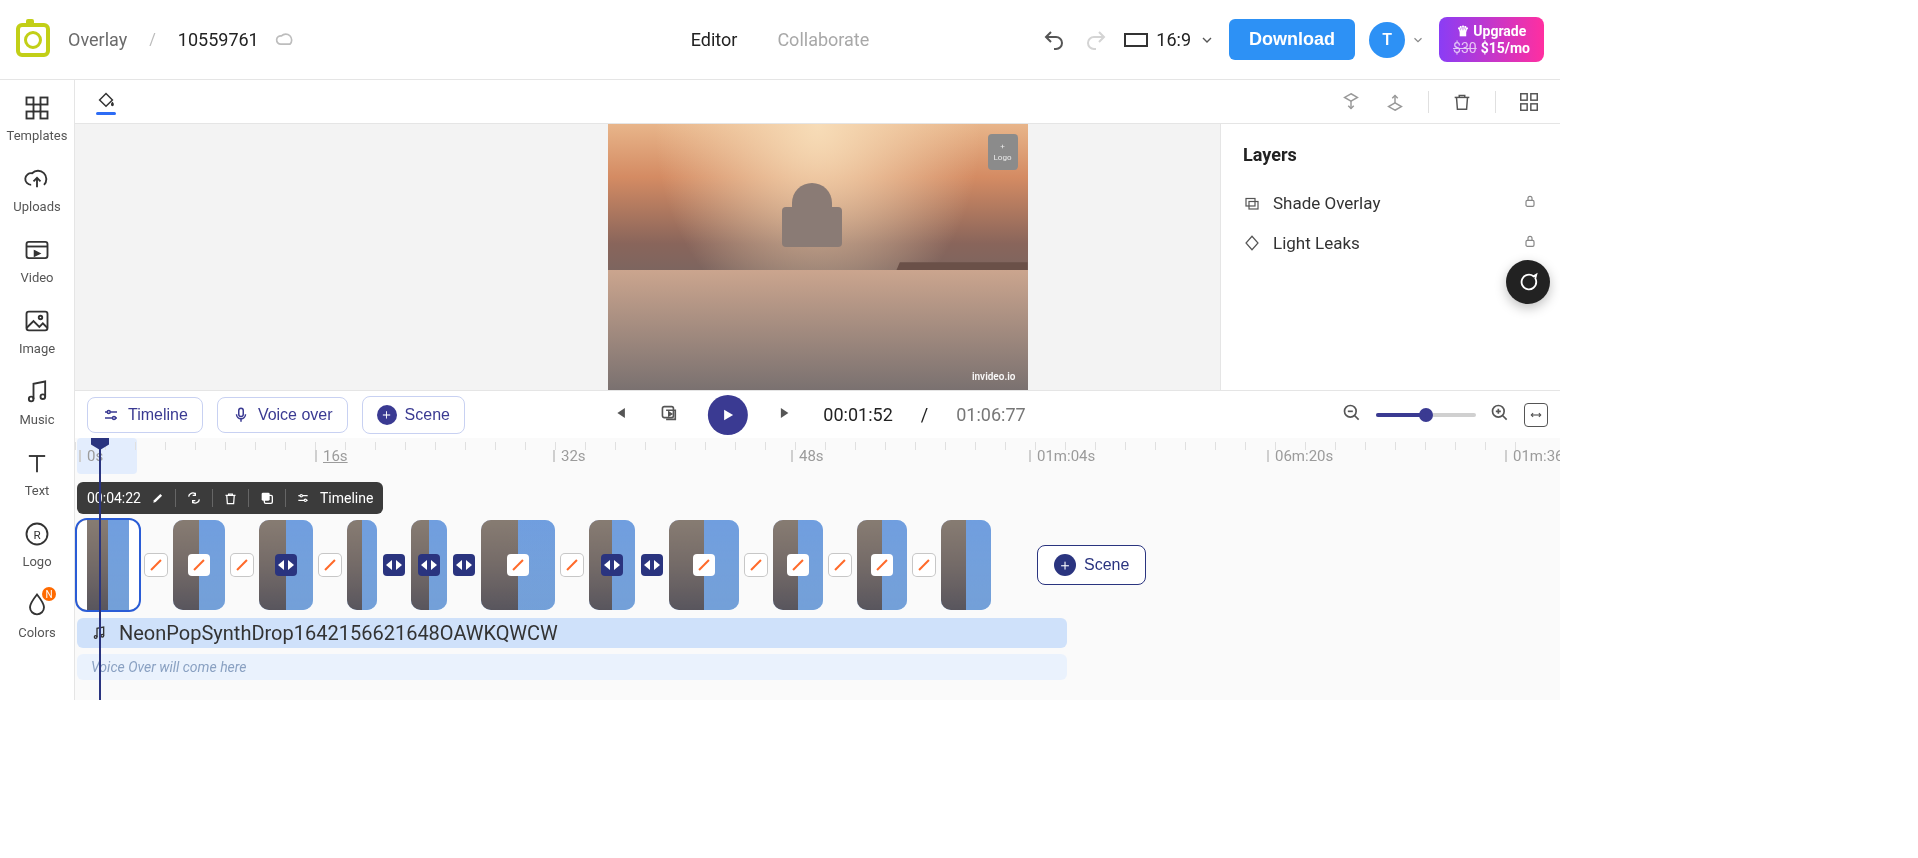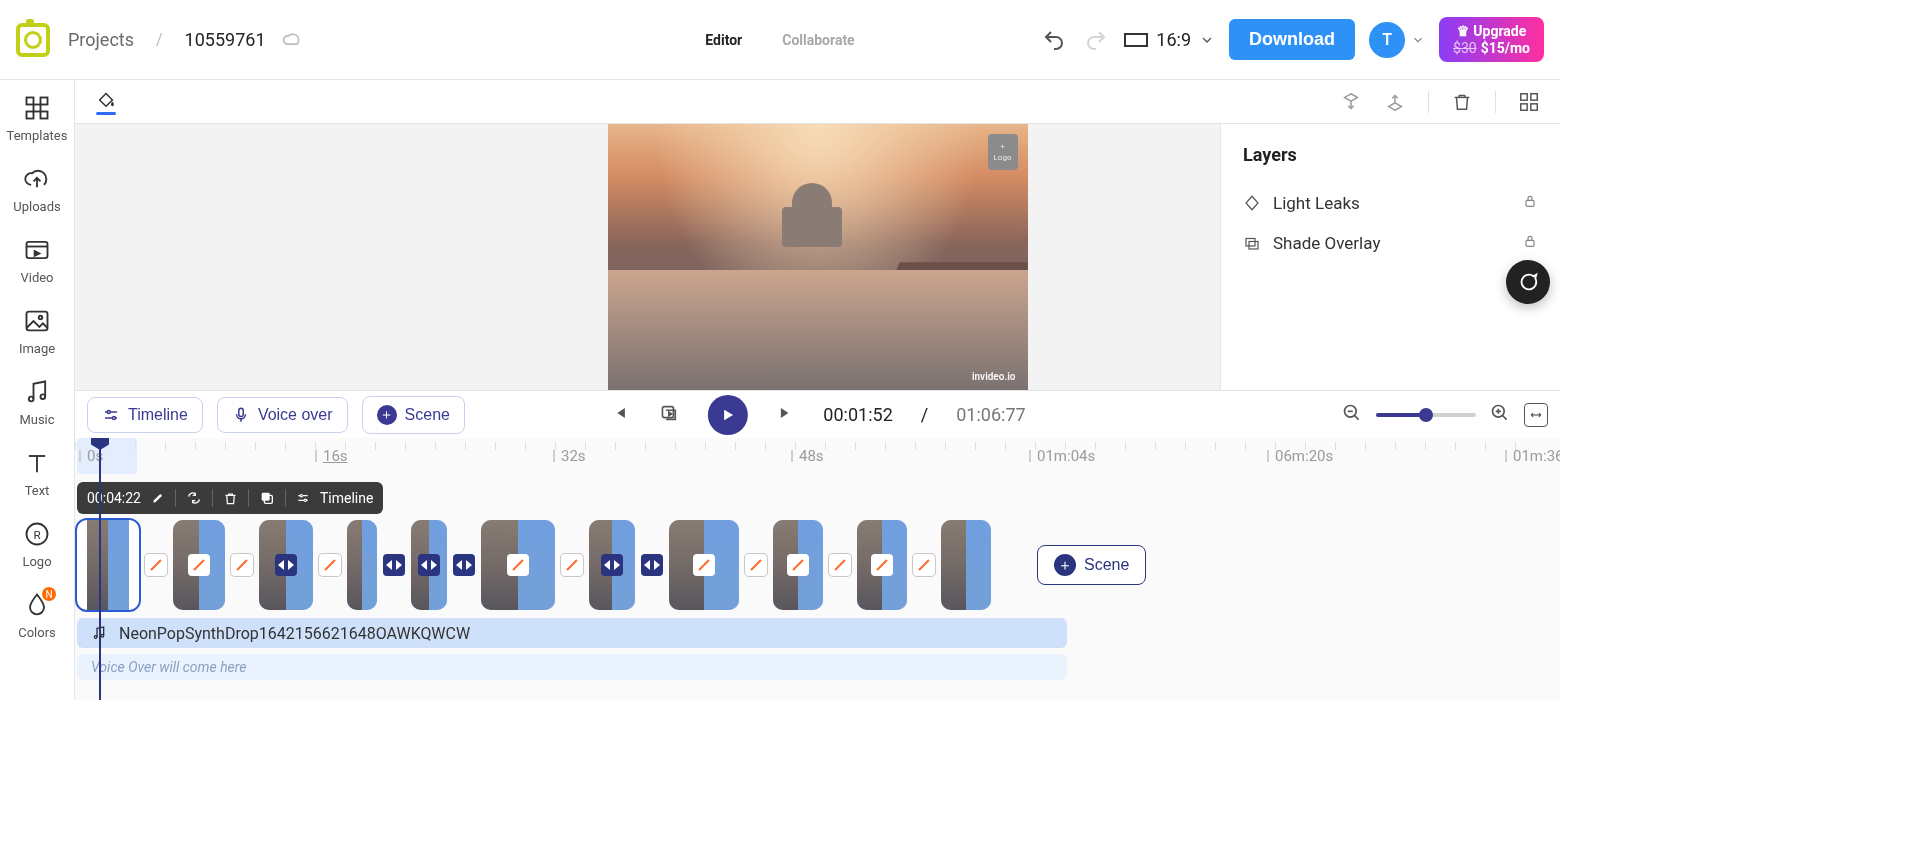--- a/index.html
+++ b/index.html
@@ -17,21 +17,21 @@
   body { width:1560px; height:700px; position:relative; overflow:hidden; }
 
   
   .header { height:var(--header-h); border-bottom:1px solid var(--border); display:flex; align-items:center; padding:0 16px; gap:12px; }
   .logo-badge { width:34px; height:34px; border:4px solid #c2cf17; border-radius:6px; position:relative; }
   .logo-badge::before { content:""; position:absolute; top:-8px; left:6px; width:8px; height:6px; background:#c2cf17; border-radius:2px; }
   .logo-badge span { position:absolute; inset:4px; border:3px solid #c2cf17; border-radius:50%; }
   .header .crumb { color:var(--text-muted); font-size:18px; margin-left:6px; }
   .header .sep { color:#bbb; margin:0 10px; }
   .header .proj { color:var(--text); font-size:18px; }
-  .header .tabs { position:absolute; left:50%; transform:translateX(-50%); display:flex; gap:40px; font-size:14px;font-weight:bold; }
+  .header .tabs { position:absolute; left:50%; transform:translateX(-50%); display:flex; gap:40px; font-size:18px; }
   .header .tabs .active { color:var(--text); }
   .header .tabs .inactive { color:#a8a8a8; }
   .header .right { margin-left:auto; display:flex; align-items:center; gap:14px; }
   .iconbtn { width:28px; height:28px; display:flex; align-items:center; justify-content:center; color:#555; }
   .iconbtn.disabled { color:#cfcfcf; }
   .aspect { display:flex; align-items:center; gap:8px; font-size:18px; }
   .aspect .rect { width:24px; height:14px; border:2px solid #333; }
   .download-btn { background:var(--blue); color:#fff; border:none; border-radius:6px; padding:10px 20px; font-size:18px; font-weight:600; }
   .avatar { width:36px; height:36px; border-radius:50%; background:var(--blue); color:#fff; display:flex; align-items:center; justify-content:center; font-weight:600; }
   .upgrade { background:linear-gradient(90deg,#8a3df5,#ff2fa0); color:#fff; border-radius:8px; padding:6px 14px; text-align:center; line-height:1.2; font-size:14px; }
@@ -118,31 +118,31 @@
   .gap { width:22px; height:22px; align-self:center; border-radius:4px; background:#fff; box-shadow:0 0 0 1px #c7c7c7; position:relative; }
   .gap.trans { background:#2a347f; box-shadow:none; }
   .gap.trans::before, .gap.trans::after { content:""; position:absolute; top:50%; transform:translateY(-50%); width:0; height:0; border-top:5px solid transparent; border-bottom:5px solid transparent; }
   .gap.trans::before { border-right:6px solid #fff; left:3px; }
   .gap.trans::after  { border-left:6px solid #fff; right:3px; }
   .gap.slash::before { content:""; position:absolute; top:50%; left:50%; width:14px; height:2px; background:#ff6a2a; transform:translate(-50%,-50%) rotate(-45deg); }
 
   .add-scene { display:flex; align-items:center; gap:8px; border:1.5px solid #2a347f; color:#2a347f; background:#fff; border-radius:8px; padding:8px 16px; font-size:16px; font-weight:500; align-self:center; margin-left:40px; }
   .add-scene .circ { width:22px; height:22px; border-radius:50%; background:#2a347f; color:#fff; display:flex; align-items:center; justify-content:center; font-size:15px; }
 
-  .audio-track { position:absolute; top:180px; left:2px; width:990px; height:30px; background:#cfe1fa; border-radius:6px; display:flex; align-items:center; gap:12px; padding:0 14px; font-size:16px; color:#333; }
+  .audio-track { position:absolute; top:180px; left:2px; width:990px; height:30px; background:#cfe1fa; border-radius:6px; display:flex; align-items:center; gap:12px; padding:0 14px; font-size:20px; color:#333; }
   .vo-track { position:absolute; top:216px; left:2px; width:990px; height:26px; background:#eaf2fd; border-radius:6px; display:flex; align-items:center; padding:0 14px; font-size:14px; color:#8aa1c2; font-style:italic; }
 </style>
 </head>
 <body>
 
 <div class="header">
   <div class="logo-badge">
       <span></span>
     </div>
-  <span class="crumb">Projects</span>
+  <span class="crumb">Overlay</span>
   <span class="sep">/</span>
   <span class="proj">10559761</span>
   <span class="iconbtn">
     <svg viewBox="0 0 24 24" width="20" height="20" fill="none" stroke="#bdbdbd" stroke-width="2">
         <path d="M7 17a5 5 0 1 1 .8-9.93A6 6 0 1 1 18 17H7z"></path>
       </svg>
   </span>
 
   <div class="tabs">
     <span class="active">Editor</span>
@@ -300,36 +300,36 @@
       </div>
       <div class="watermark">invideo.io</div>
     </div>
   </div>
 </div>
 
 <div class="layers">
   <h3>Layers</h3>
   <div class="row">
     <svg width="18" height="18" viewBox="0 0 24 24" fill="none" stroke="#555" stroke-width="1.6">
-        <path d="M12 3l8 9-8 9-8-9z"></path>
-      </svg>
-    <span>Light Leaks</span>
+        <rect x="4" y="6" width="12" height="10"></rect>
+        <rect x="8" y="10" width="12" height="10"></rect>
+      </svg>
+    <span>Shade Overlay</span>
     <span class="lock">
       <svg width="16" height="16" viewBox="0 0 24 24" fill="none" stroke="#888" stroke-width="1.8">
           <rect x="6" y="11" width="12" height="9" rx="2"></rect>
           <path d="M9 11V8a3 3 0 1 1 6 0v3"></path>
         </svg>
     </span>
   </div>
   <div class="row">
     <svg width="18" height="18" viewBox="0 0 24 24" fill="none" stroke="#555" stroke-width="1.6">
-        <rect x="4" y="6" width="12" height="10"></rect>
-        <rect x="8" y="10" width="12" height="10"></rect>
-      </svg>
-    <span>Shade Overlay</span>
+        <path d="M12 3l8 9-8 9-8-9z"></path>
+      </svg>
+    <span>Light Leaks</span>
     <span class="lock">
       <svg width="16" height="16" viewBox="0 0 24 24" fill="none" stroke="#888" stroke-width="1.8">
           <rect x="6" y="11" width="12" height="9" rx="2"></rect>
           <path d="M9 11V8a3 3 0 1 1 6 0v3"></path>
         </svg>
     </span>
   </div>
 </div>
 
 <div class="chat-bubble">

